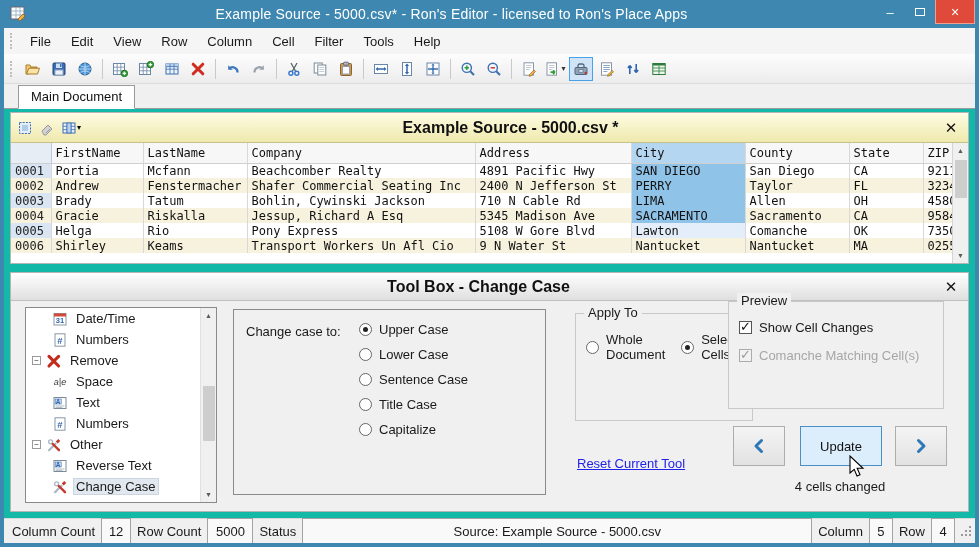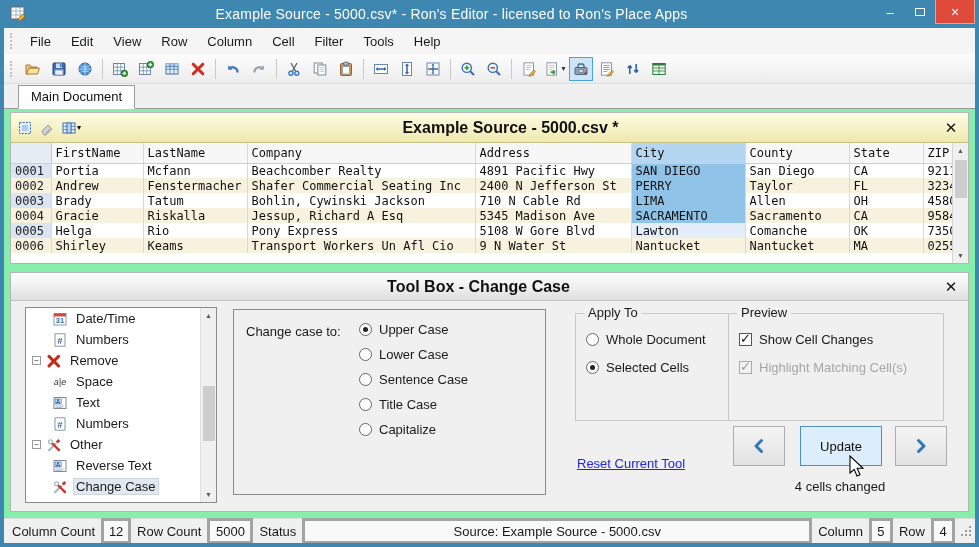--- a/index.html
+++ b/index.html
@@ -1,20 +1,20 @@
 <!DOCTYPE html>
 <html><head>
 <meta charset="utf-8">
 <style>
   * { margin:0; padding:0; box-sizing:border-box; }
   html,body { background:#888; font-family:"Liberation Sans","DejaVu Sans",sans-serif; }
   #window {
     position:relative; width:979px; height:547px; overflow:hidden;
     border:4px solid #3e87b0; border-top:none;
-    background:#86efac; display:flex; flex-direction:column;
+    background:#14b8a6; display:flex; flex-direction:column;
   }
   
   .titlebar { height:28px; background:#3e87b0; display:flex; align-items:center; flex:none; }
   .titlebar .appicon { width:18px; height:18px; margin-left:6px; }
   .titlebar .ttext { flex:1; text-align:center; color:#fff; font-size:14px; letter-spacing:.2px; }
   .wctrls { display:flex; align-items:flex-start; height:100%; }
   .wbtn { width:30px; height:24px; display:flex; align-items:center; justify-content:center; color:#fff; font-size:13px; cursor:default; }
   .wbtn.max span { display:block; width:10px; height:8px; border:1px solid #fff; }
   .wbtn.close { background:#e04a3b; border:1px solid #f2a08c; border-top:none; width:40px; font-size:14px; }
   
@@ -68,39 +68,39 @@
   .casebox { position:absolute; left:222px; top:8px; width:313px; height:186px; border:1px solid #8a8a8a; background:#f0f0f0; padding:10px 12px; }
   .casebox .caselabel { position:absolute; left:12px; top:14px; }
   .radiocol { position:absolute; left:125px; top:12px; display:flex; flex-direction:column; gap:10px; }
   .radio { display:flex; align-items:center; gap:7px; }
   .rdot { width:13px; height:13px; border:1px solid #666; border-radius:50%; background:#fff; position:relative; flex:none; }
   .radio.on .rdot::after { content:""; position:absolute; left:3px; top:3px; width:5px; height:5px; border-radius:50%; background:#222; }
   
   .groupbox { position:absolute; border:1px solid #c8c8c8; background:#f0f0f0; }
   .groupbox .gtitle { position:absolute; top:-9px; left:8px; background:#f0f0f0; padding:0 4px; }
   #applybox { left:564px; top:12px; width:178px; height:108px; }
-  #applybox .radiocol2 { position:absolute; left:10px; top:18px; display:flex; flex-direction:column; gap:13px; }
-  #previewbox { left:717px; top:12px; width:216px; height:108px;padding-left:28px; }
+  #applybox .radiocol2 { position:absolute; left:10px; top:18px; display:flex; gap:13px; }
+  #previewbox { left:717px; top:0; width:216px; height:108px;padding-left:28px; }
   .checkcol { position:absolute; left:10px; top:18px; display:flex; flex-direction:column; gap:13px; }
   .check { display:flex; align-items:center; gap:7px; }
   .cbox { width:13px; height:13px; border:1px solid #555; background:#fff; position:relative; flex:none; }
   .check.on .cbox::after { content:"✓"; position:absolute; left:0px; top:-3px; font-size:13px; font-weight:bold; color:#111; }
   .check.disabled .cbox { border-color:#ababab; background:#f2f2f2; }
   .check.disabled.on .cbox::after { color:#9a9a9a; }
   .check.disabled .clabel { color:#a6a6a6; }
   
   .resetlink { position:absolute; left:566px; top:155px; color:#2222e8; text-decoration:underline; }
   .navbtn { position:absolute; top:125px; height:40px; background:linear-gradient(#f4f4f4,#e2e2e2); border:1px solid #adadad; display:flex; align-items:center; justify-content:center; }
   #prevbtn { left:722px; width:52px; }
   #nextbtn { left:884px; width:52px; }
   #updatebtn { position:absolute; left:789px; top:125px; width:82px; height:40px; background:#dcedfb; border:1px solid #4a90c4; display:flex; align-items:center; justify-content:center; font-size:13px; color:#111; }
   .cellschanged { position:absolute; left:722px; top:178px; width:214px; text-align:center; font-size:13px; }
   
   .statusbar { margin-top:auto; height:25px; flex:none; background:#f0f0f0; border-top:1px solid #d9d9d9; display:flex; align-items:center; font-size:13px; color:#1a1a1a; padding:0 4px 0 8px; gap:6px; }
-  .sfield { height:26px; border:3px solid #a3a3a3; background:#f9f9f9; display:flex; align-items:center; justify-content:center; padding:0 3px;text-align:right; }
+  .sfield { height:26px; border:1px solid #a3a3a3; background:#f9f9f9; display:flex; align-items:center; justify-content:center; padding:0 3px;text-align:right; }
   #f-colcount { width:30px; } #f-rowcount { width:46px; }
   #f-status { flex:1; justify-content:center; }
   #f-col { width:24px; } #f-row { width:24px; }
   .sizegrip { width:10px; height:10px; position:relative; }
   .sizegrip i { position:absolute; width:2px; height:2px; background:#9a9a9a; }
   
   #cursor { position:absolute; left:844px; top:455px; z-index:50; pointer-events:none; }
 </style>
 </head>
 <body>
@@ -659,21 +659,21 @@
 
       <div class="groupbox" id="previewbox">
         <span class="gtitle">Preview</span>
         <div class="checkcol" id="preview-checks">
             <div class="check on">
               <span class="cbox"></span>
               <span class="clabel">Show Cell Changes</span>
             </div>
             <div class="check on disabled">
               <span class="cbox"></span>
-              <span class="clabel">Highlight Matching Cell(s)</span>
+              <span class="clabel">Comanche Matching Cell(s)</span>
             </div>
           </div>
       </div>
 
       <a class="resetlink" href="#">Reset Current Tool</a>
 
       <div class="navbtn" id="prevbtn">
           <span class="ic" id="prev-ic">
             <svg width="16" height="16" viewBox="0 0 16 16" xmlns="http://www.w3.org/2000/svg">
               <path d="M10.5 2.5L5 8l5.5 5.5" fill="none" stroke="#2e77b8" stroke-width="3" stroke-linecap="round" stroke-linejoin="round"></path>

